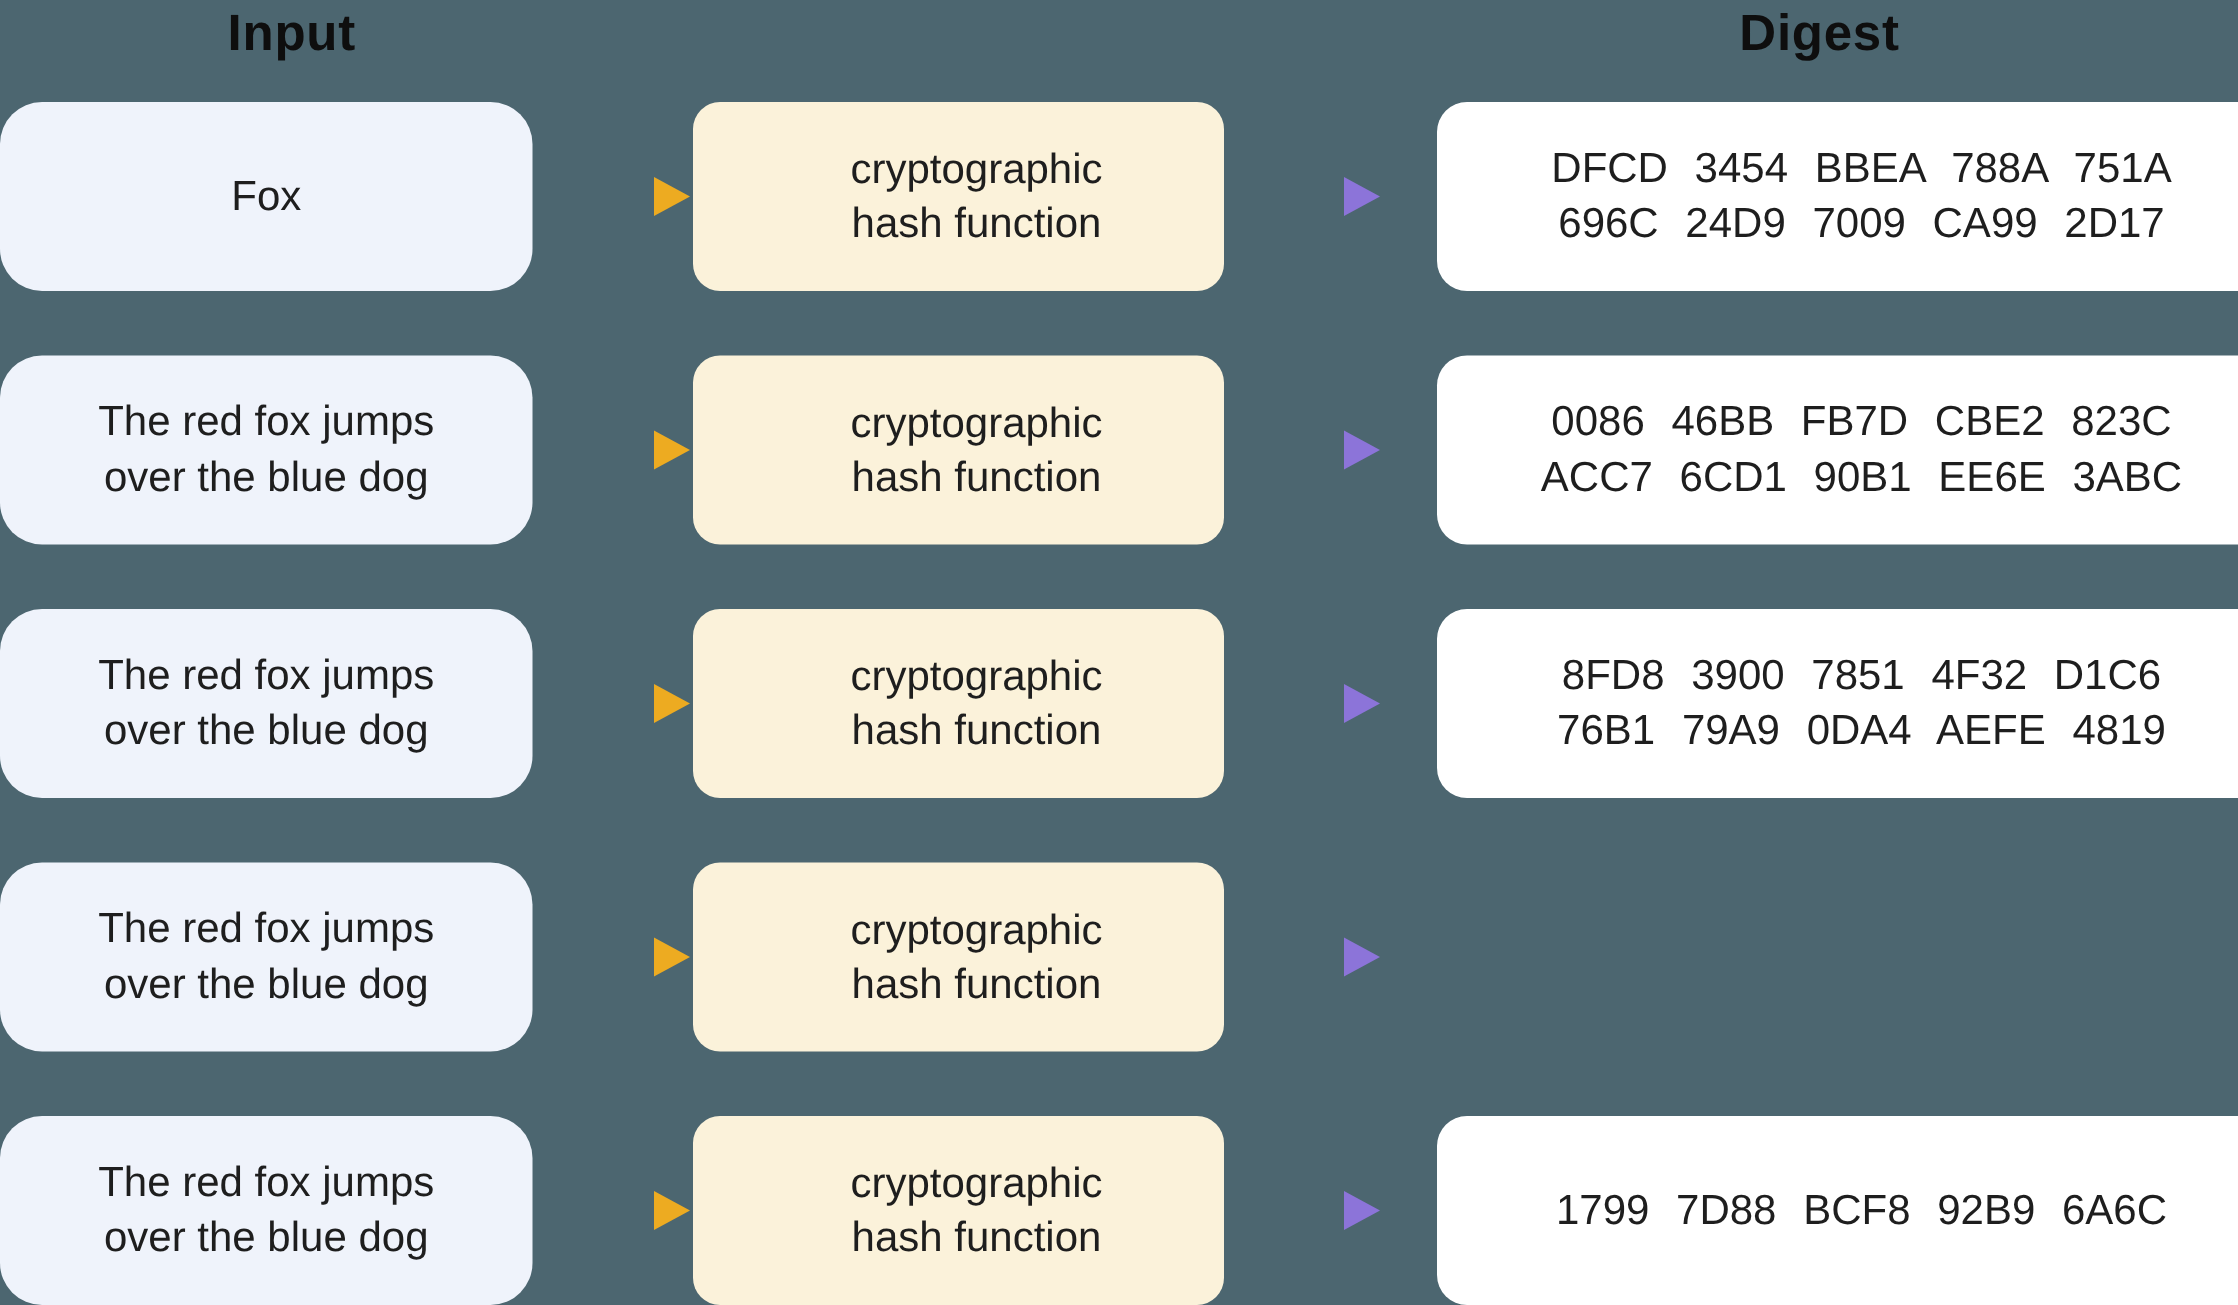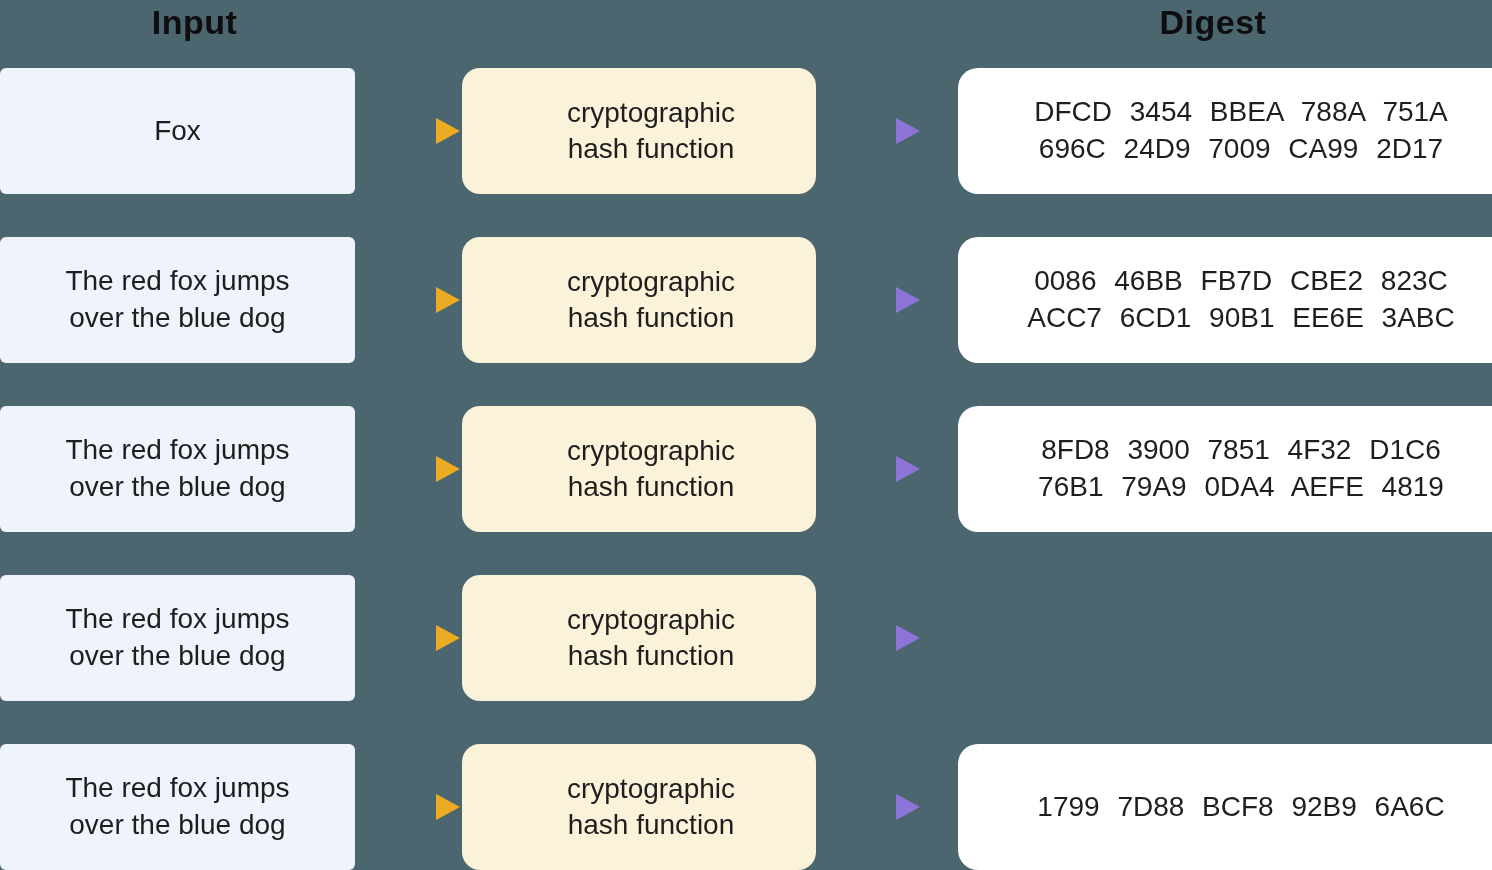--- a/index.html
+++ b/index.html
@@ -49,21 +49,21 @@
     flex-direction: column;
     align-items: center;
     justify-content: center;
     text-align: center;
     color: #1E1E1E;
   }
   .input-box {
     left: 0;
     width: 355px;
     background: #EFF3FB;
-    border-radius: 6px;
+    border-radius: 28px;
     font-size: 28px;
     line-height: 1.32;
     text-align: center;
   }
   .input-box .wrap-text {
     display: block;
     max-width: 262px;
   }
   .hash-box {
     left: 462px;

